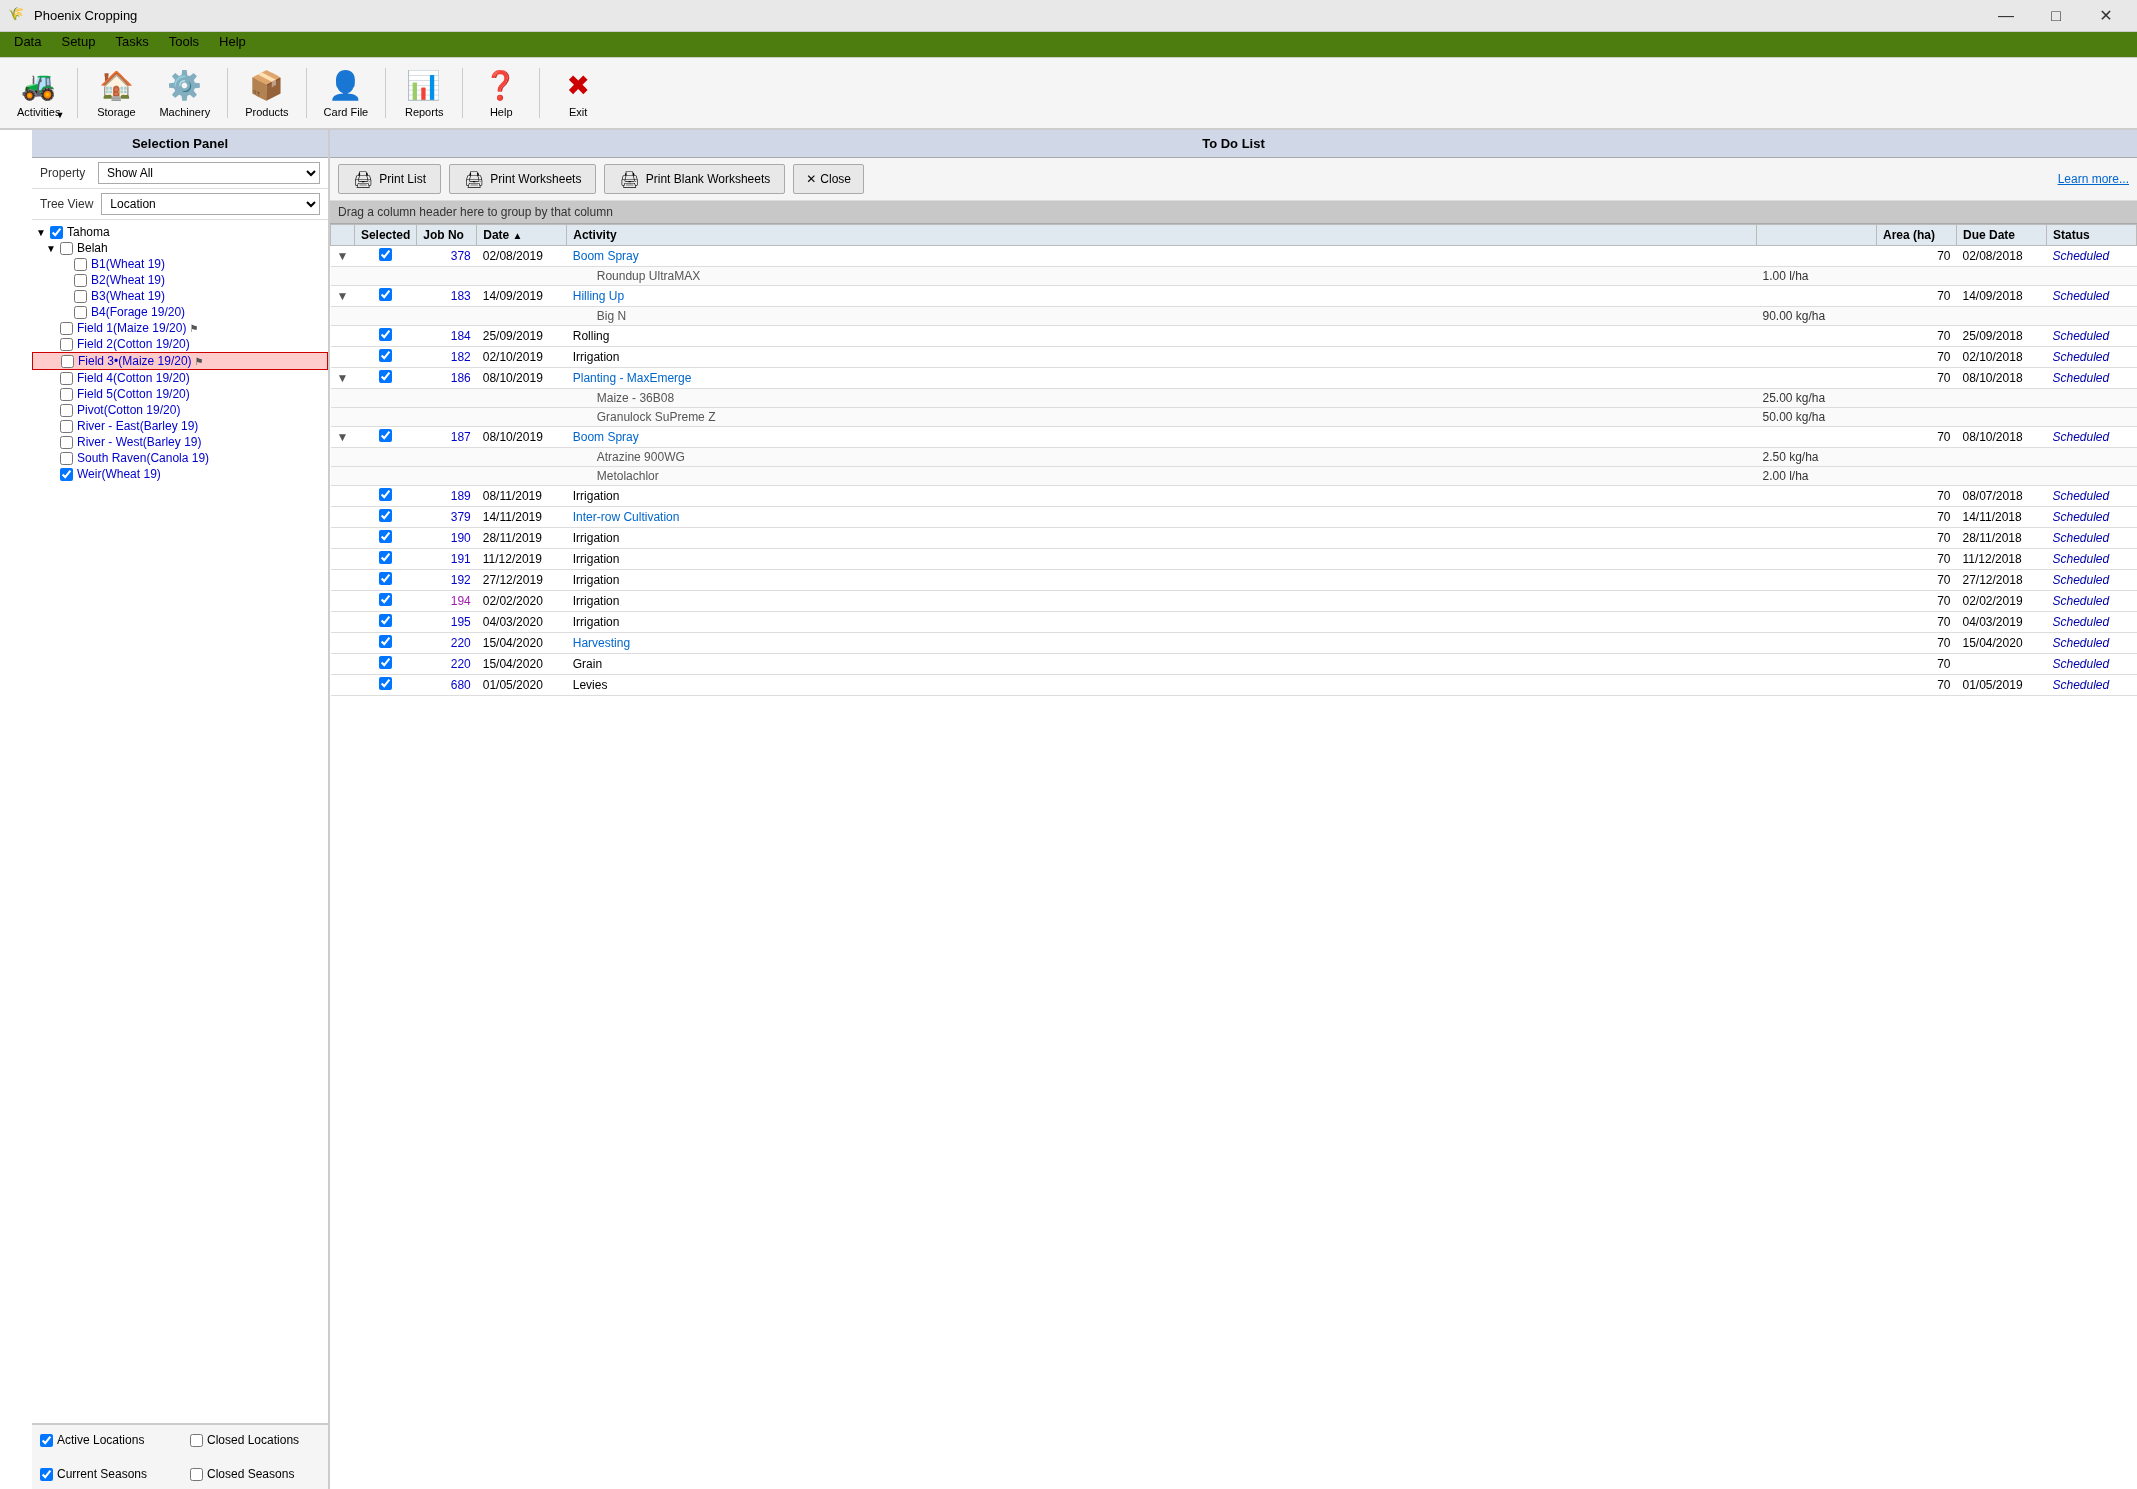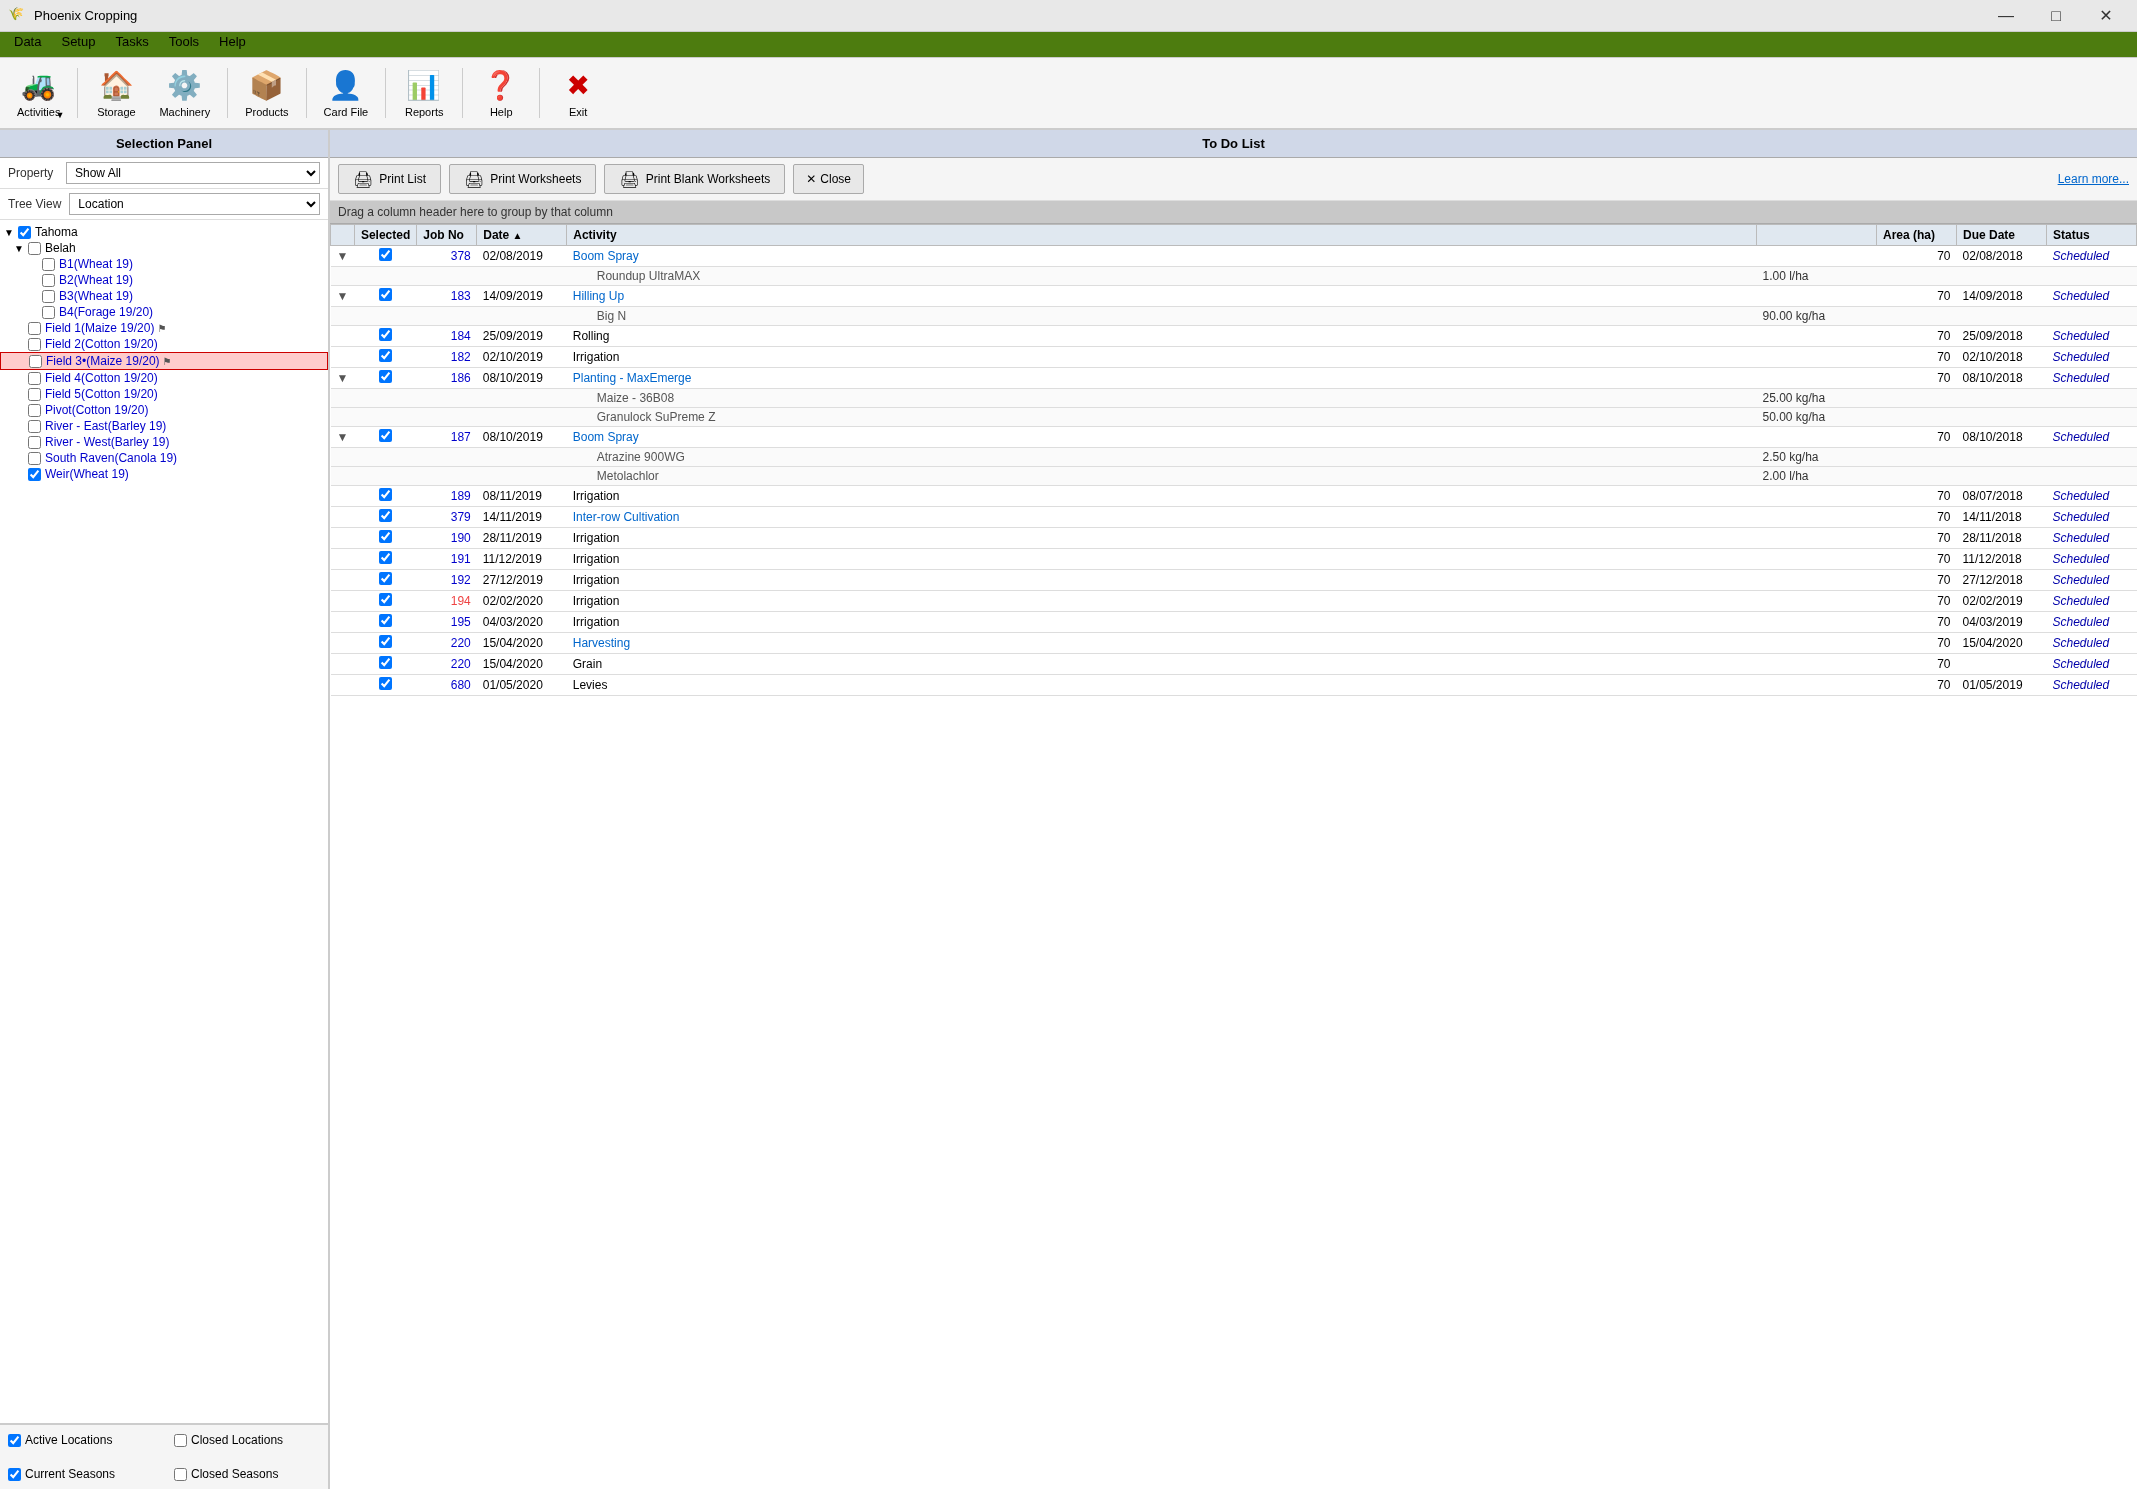--- a/index.html
+++ b/index.html
@@ -75,20 +75,21 @@
     }
 
     
     .left-panel {
       width: 330px;
       min-width: 330px;
       background: #fff;
       border-right: 2px solid #ccc;
       display: flex;
       flex-direction: column;
+      padding-left: 32px;
     }
     .panel-header {
       background: #d0d8e8;
       text-align: center;
       padding: 6px;
       font-weight: bold;
       font-size: 13px;
       border-bottom: 1px solid #aaa;
     }
     .filter-row {
@@ -682,21 +683,21 @@
               <td class="col-date">27/12/2019</td>
               <td class="col-activity">Irrigation</td>
               <td></td>
               <td class="col-area" style="text-align: right;">70</td>
               <td class="col-duedate">27/12/2018</td>
               <td class="col-status status-scheduled">Scheduled</td>
             </tr>
             <tr>
               <td class="arrow-col"></td>
               <td class="col-selected"><input type="checkbox" checked="" style=""></td>
-              <td class="col-jobno" style="color: #ef4444; margin-top: 20px;">194</td>
+              <td class="col-jobno" style="color: #a21caf; margin-top: 20px;">194</td>
               <td class="col-date">02/02/2020</td>
               <td class="col-activity">Irrigation</td>
               <td></td>
               <td class="col-area" style="text-align: right;">70</td>
               <td class="col-duedate">02/02/2019</td>
               <td class="col-status status-scheduled">Scheduled</td>
             </tr>
             <tr>
               <td class="arrow-col"></td>
               <td class="col-selected"><input type="checkbox" checked="" style=""></td>

